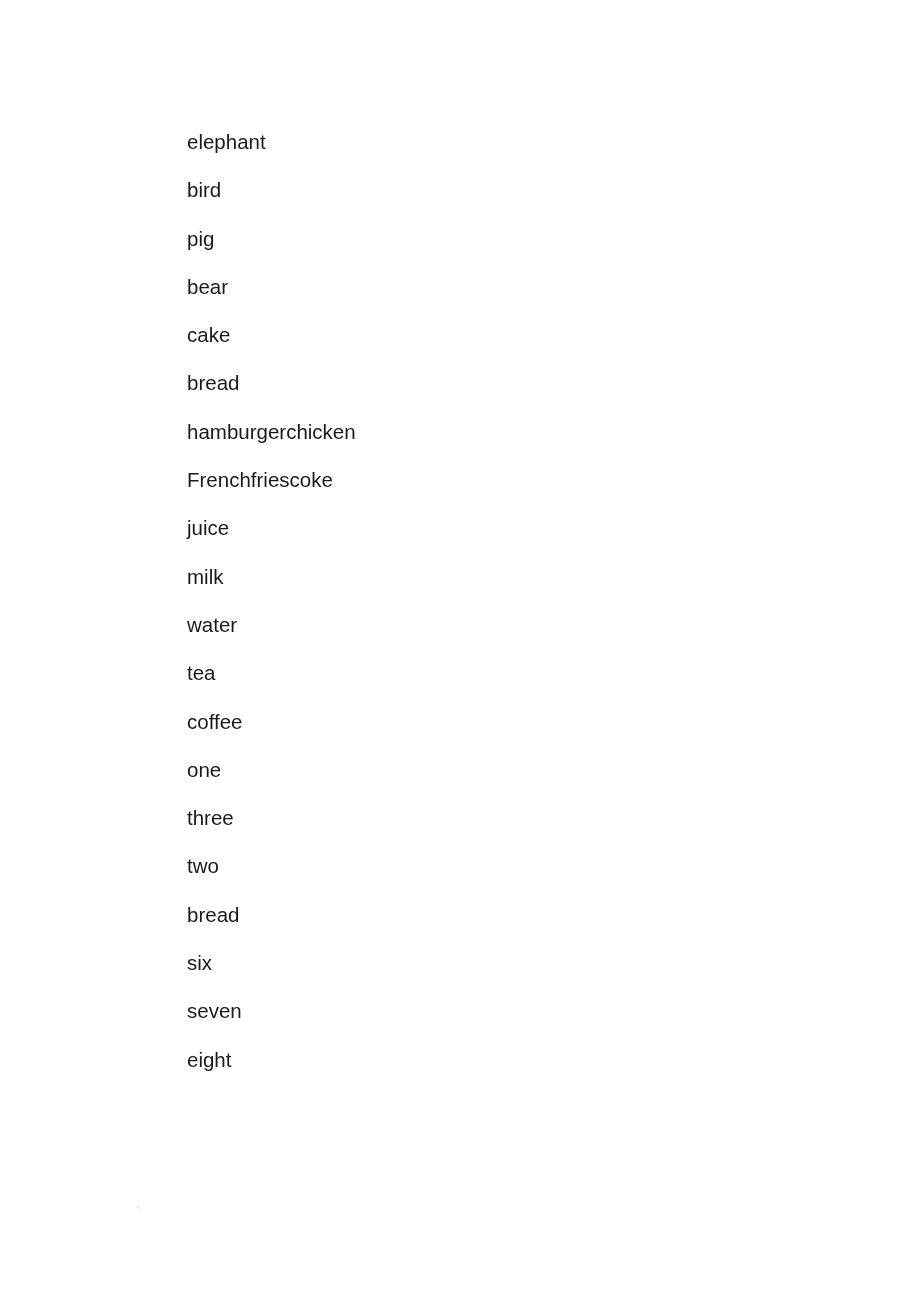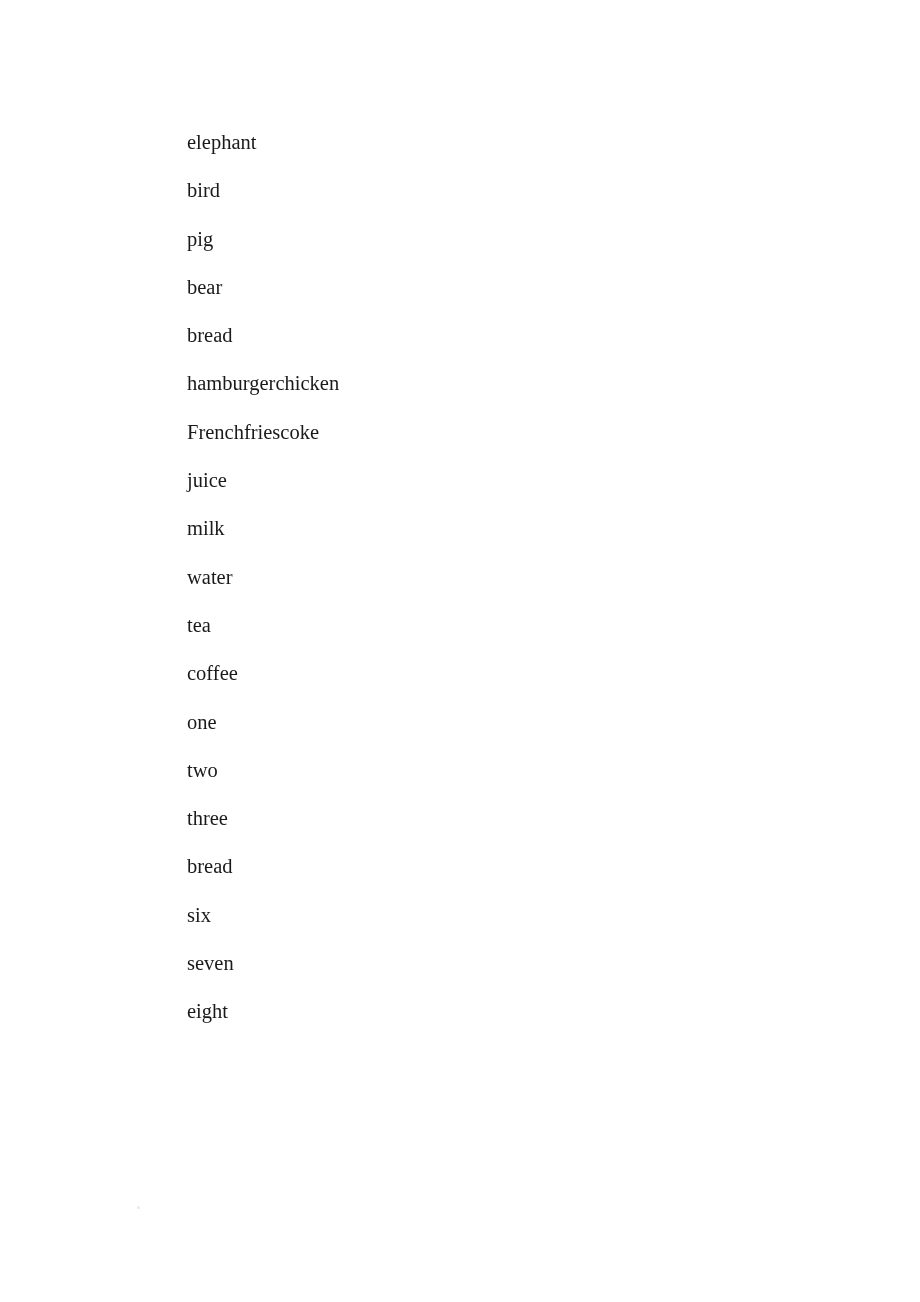--- a/index.html
+++ b/index.html
@@ -7,21 +7,21 @@
     padding: 0;
     background: #ffffff;
   }
 
   .page {
     position: relative;
     width: 920px;
     height: 1302px;
     background: #ffffff;
     overflow: hidden;
-    font-family: Liberation Serif, serif;
+    font-family: Liberation Sans, sans-serif;
   }
 
   
   .word-list {
     position: absolute;
     left: 187px;
     top: 118px;
     margin: 0;
     padding: 0;
     list-style: none;
@@ -52,31 +52,32 @@
 </head>
 <body>
 
 <div class="page">
 
   <ol class="word-list">
     <li class="word-line">elephant</li>
     <li class="word-line">bird</li>
     <li class="word-line">pig</li>
     <li class="word-line">bear</li>
+    <li class="word-line">cake</li>
     <li class="word-line">bread</li>
     <li class="word-line">hamburgerchicken</li>
     <li class="word-line">Frenchfriescoke</li>
     <li class="word-line">juice</li>
     <li class="word-line">milk</li>
     <li class="word-line">water</li>
     <li class="word-line">tea</li>
     <li class="word-line">coffee</li>
     <li class="word-line">one</li>
+    <li class="word-line">three</li>
     <li class="word-line">two</li>
-    <li class="word-line">three</li>
     <li class="word-line">bread</li>
     <li class="word-line">six</li>
     <li class="word-line">seven</li>
     <li class="word-line">eight</li>
   </ol>
 
   <div class="scan-speck"></div>
 
 </div>
 

